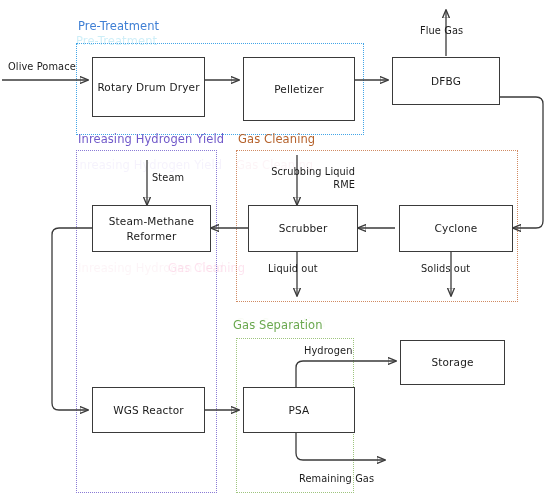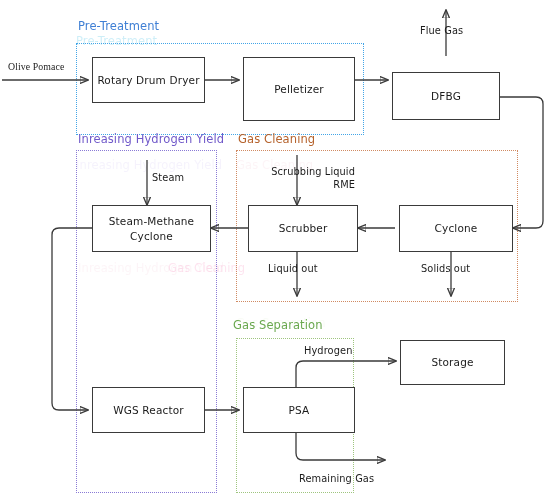--- a/index.html
+++ b/index.html
@@ -114,40 +114,40 @@
 
     <path d="M92,228 L59,228 Q52,228 52,235 L52,403 Q52,410 59,410 L88,410" marker-end="url(#ah)"></path>
 
     <line x1="205" y1="410" x2="239" y2="410" marker-end="url(#ah)"></line>
 
     <path d="M296,388 L296,368 Q296,361 303,361 L396,361" marker-end="url(#ah)"></path>
 
     <path d="M296,433 L296,453 Q296,460 303,460 L385,460" marker-end="url(#ah)"></path>
   </svg>
 
-  <div class="unit" style="left:92px;top:57px;width:113px;height:46px;">Rotary Drum Dryer</div>
+  <div class="unit" style="left:92px;top:57px;width:113px;height:60px;">Rotary Drum Dryer</div>
 
   <div class="unit" style="left:243px;top:57px;width:112px;height:64px;">Pelletizer</div>
 
-  <div class="unit" style="left:392px;top:72px;width:108px;height:48px;">DFBG</div>
+  <div class="unit" style="left:392px;top:57px;width:108px;height:48px;">DFBG</div>
 
   <div class="unit" style="left:92px;top:205px;width:119px;height:47px;white-space:pre-line;">Steam-Methane
-Cyclone</div>
+Reformer</div>
 
   <div class="unit" style="left:248px;top:205px;width:110px;height:47px;">Scrubber</div>
 
   <div class="unit" style="left:399px;top:205px;width:114px;height:47px;">Cyclone</div>
 
   <div class="unit" style="left:92px;top:387px;width:113px;height:46px;">WGS Reactor</div>
 
   <div class="unit" style="left:243px;top:387px;width:112px;height:46px;">PSA</div>
 
   <div class="unit" style="left:400px;top:340px;width:105px;height:45px;">Storage</div>
 
-  <div class="lbl" style="left:8px;top:61px;font-family:Liberation Serif, serif;">Olive Pomace</div>
+  <div class="lbl" style="left:8px;top:61px;">Olive Pomace</div>
 
   <div class="lbl" style="left:420px;top:25px;">Flue Gas</div>
 
   <div class="lbl" style="left:152px;top:172px;">Steam</div>
 
   <div class="lbl" style="left:253px;top:166px;width:88px;white-space:pre-line;margin-left:14px;">Scrubbing Liquid
 RME</div>
 
   <div class="lbl" style="left:268px;top:263px;">Liquid out</div>
 

